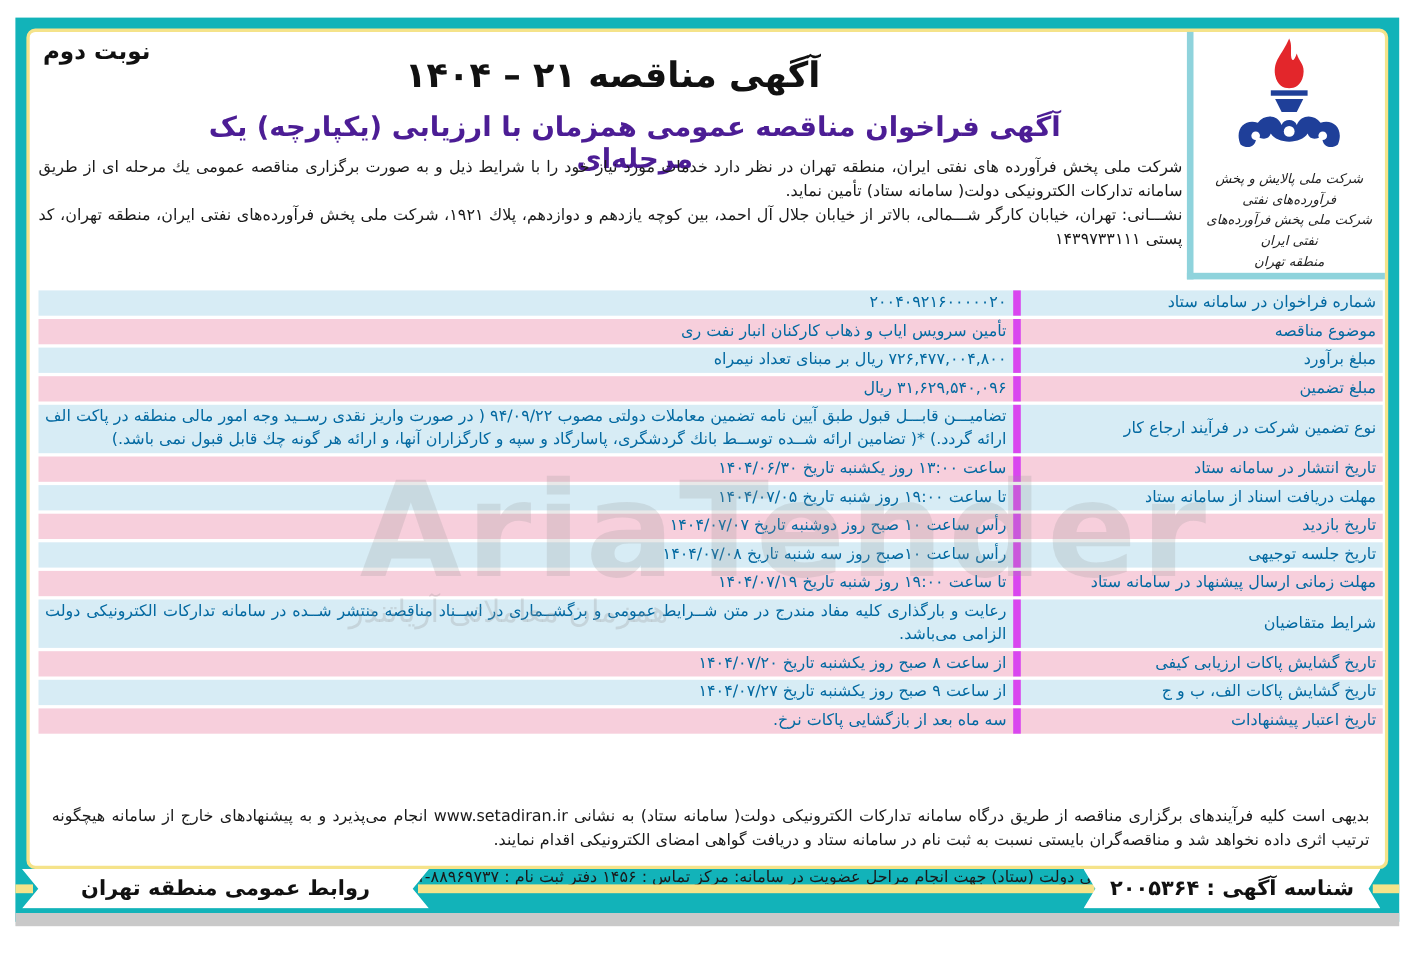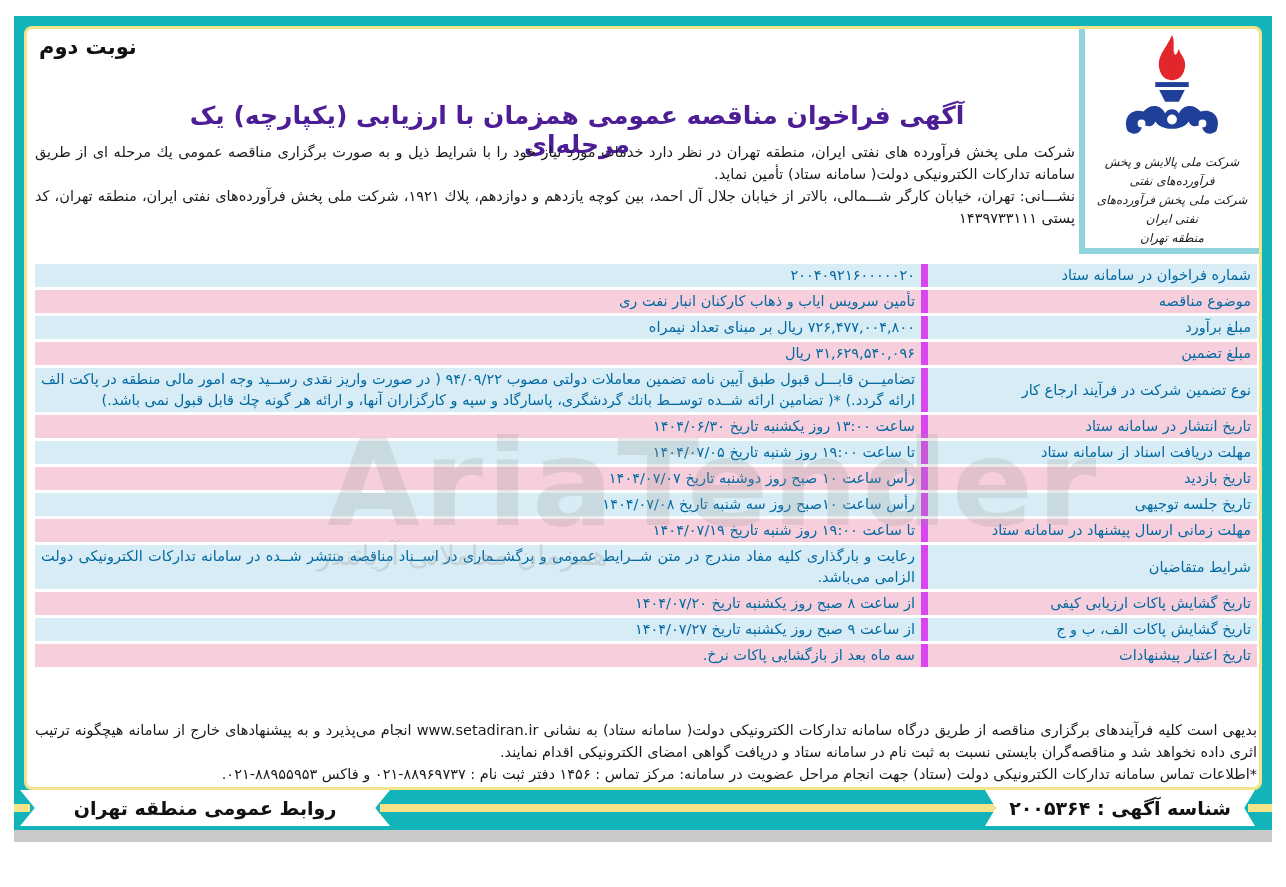--- a/index.html
+++ b/index.html
@@ -55,21 +55,21 @@
   .tbl td { font-size: 14.5px; line-height: 21px; vertical-align: middle; padding: 1px 6px; color: #0369a1; }
   .tbl td.label { width: 336px; border-left: 7px solid #d946ef; }
   .tbl tr.blue td { background: #d7ecf5; }
   .tbl tr.pink td { background: #f7cfdc; padding-left: 13px; }
   .tbl td.value { text-align: justify; }
 
   .footer-text {
     position: absolute; left: 8px; width: 1222px; top: 690px;
     font-size: 14.5px; line-height: 22px; text-align: justify; color: #1a1a1a;
   }
-  .footer-text p { margin: 0; }
+  .footer-text p { margin: 12px; }
   .ltr { direction: ltr; unicode-bidi: embed; }
 
   
   .ribbon {
     position: absolute; top: 790px; height: 36px; background: #ffffff;
     display: flex; align-items: center; justify-content: center;
     font-size: 19px; font-weight: bold; color: #111;
     clip-path: polygon(0 0, 100% 0, 96% 50%, 100% 100%, 0 100%, 4% 50%);
   }
   .ribbon-left { left: 20px; width: 370px; }
@@ -110,20 +110,21 @@
         <circle cx="55" cy="92" r="5" fill="#fff"></circle>
       </svg>
       <div class="logo-caption">
         <div>شرکت ملی پالایش و پخش فرآورده‌های نفتی</div>
         <div>شرکت ملی پخش فرآورده‌های نفتی ایران</div>
         <div>منطقه تهران</div>
       </div>
     </div>
 
     <div class="second-round">نوبت دوم</div>
+    <div class="title">آگهی مناقصه ۲۱ – ۱۴۰۴</div>
     <div class="subtitle">آگهی فراخوان مناقصه عمومی همزمان با ارزیابی (یکپارچه) یک مرحله‌ای</div>
 
     <div class="intro">
       <p>شرکت ملی پخش فرآورده های نفتی ایران، منطقه تهران در نظر دارد خدمات مورد نیاز خود را با شرایط ذیل و به صورت برگزاری مناقصه عمومی یك مرحله ای از طریق سامانه تدارکات الکترونیکی دولت( سامانه ستاد) تأمین نماید.</p>
       <p>نشـــانی: تهران، خیابان کارگر شـــمالی، بالاتر از خیابان جلال آل احمد، بین کوچه یازدهم و دوازدهم، پلاك ۱۹۲۱، شرکت ملی پخش فرآورده‌های نفتی ایران، منطقه تهران، کد پستی ۱۴۳۹۷۳۳۱۱۱</p>
     </div>
 
     <table class="tbl">
       <tbody id="tbl-body">
           <tr class="blue">

